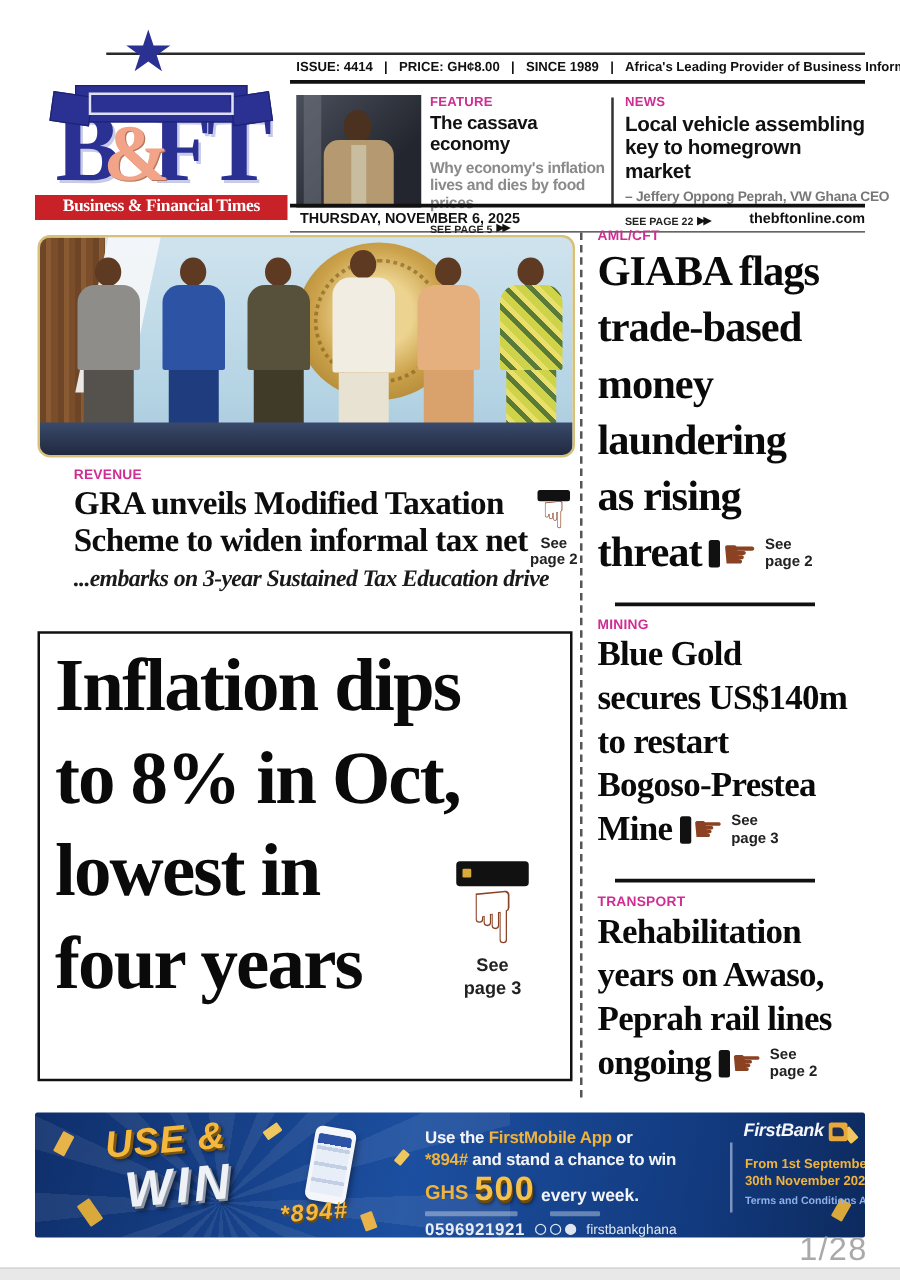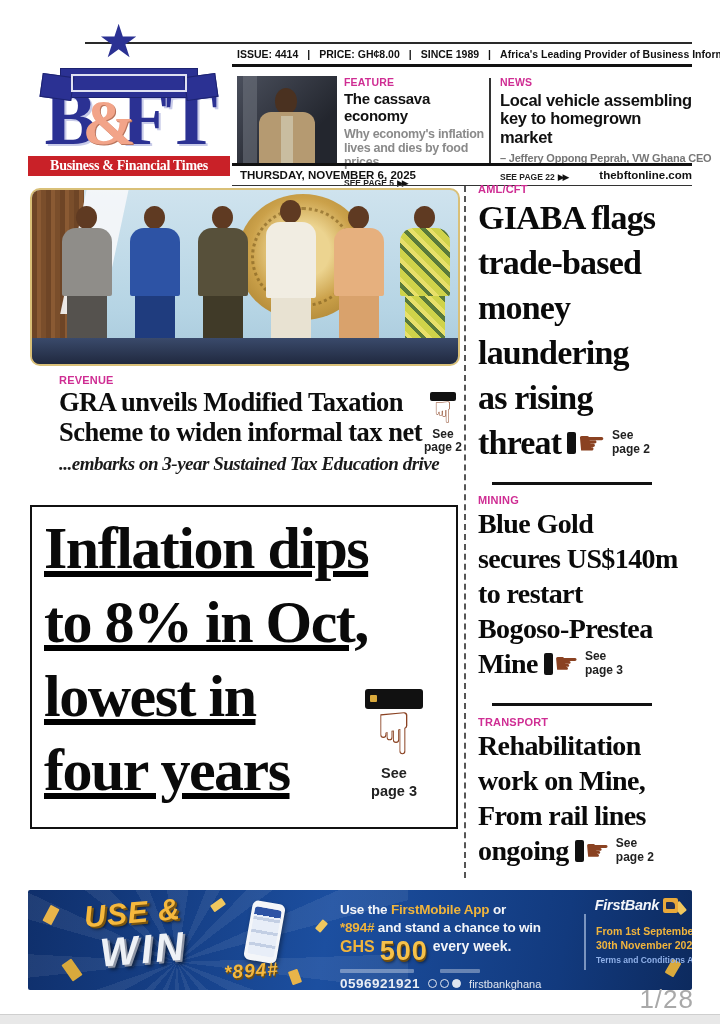--- a/index.html
+++ b/index.html
@@ -66,21 +66,21 @@
   .revenue { position:absolute; left:30px; top:374px; width:432px;margin-left:29px; }
   .rev-head { font-family:"Liberation Serif",serif; font-weight:bold; font-size:26.5px; line-height:1.13; color:#0d0d0d; letter-spacing:-0.5px; margin-top:2px; }
   .rev-sub { font-family:"Liberation Serif",serif; font-style:italic; font-weight:bold; font-size:19px; color:#1a1a1a; margin-top:5px; letter-spacing:-0.5px; }
   .rev-icon-col { position:absolute; left:420px; top:392px; width:46px; text-align:center; }
   .sleeve-sm { width:26px; height:9px; background:#111; border-radius:2px; margin:0 auto; }
   .hand-down { font-family:"DejaVu Sans",sans-serif; color:#8a4222; display:block; }
   .hand-down.sm { font-size:30px; line-height:30px; margin-top:-3px; }
   .seepage { font-size:12px; font-weight:bold; color:#222; line-height:1.1; }
 
   
-  .lead-box { position:absolute; left:30px; top:505px; width:428px; height:324px; border:2.5px solid #111; background:#fff; padding:4px 12px;text-decoration:underline; }
+  .lead-box { position:absolute; left:30px; top:505px; width:428px; height:360px; border:2.5px solid #111; background:#fff; padding:4px 12px; }
   .lead-line { font-family:"Liberation Serif",serif; font-weight:bold; font-size:60px; line-height:74px; color:#0a0a0a; letter-spacing:-1.5px; white-space:nowrap; }
   .lead-icon { position:absolute; right:16px; top:182px; width:92px; text-align:center; }
   .sleeve-lg { position:relative; width:58px; height:20px; background:#111; border-radius:3px; margin:0 auto; }
   .sleeve-lg:before { content:""; position:absolute; left:5px; top:6px; width:7px; height:7px; background:#d9a93c; border-radius:1px; }
   .hand-down.lg { font-size:58px; line-height:58px; margin-top:-4px; }
   .seepage-lg { font-size:14.5px; font-weight:bold; color:#222; line-height:1.12; margin-top:2px; }
 
   
   .dashed-divider { position:absolute; left:464px; top:186px; height:692px; border-left:2px dashed #555; }
   .rstory { position:absolute; left:478px; width:216px; }
@@ -100,21 +100,21 @@
   .ad-use { position:absolute; left:56px; top:6px; font-size:30px; font-weight:bold; font-style:italic; color:#f5b83d; transform:rotate(-5deg); letter-spacing:1px; text-shadow:2px 2px 0 #7a5510, 3px 3px 3px rgba(0,0,0,.5); }
   .ad-win { position:absolute; left:72px; top:37px; font-size:40px; font-weight:bold; font-style:italic; color:#eef1f6; transform:rotate(-5deg); letter-spacing:3px; text-shadow:2px 2px 0 #8c93a3, 4px 4px 4px rgba(0,0,0,.55); }
   .ad-phone { position:absolute; left:220px; top:12px; width:33px; height:60px; background:#f4f6f9; border-radius:6px; transform:rotate(10deg); box-shadow:2px 3px 5px rgba(0,0,0,.4); }
   .ad-phone-screen { position:absolute; left:3px; top:6px; right:3px; bottom:6px; background:#e8eef8; border-radius:3px;
     background-image:linear-gradient(#2d53a5 0 8px, transparent 8px), repeating-linear-gradient(transparent 0 10px, #c3cfe4 10px 13px); }
   .ad-ussd { position:absolute; left:196px; top:70px; font-size:19px; font-weight:bold; font-style:italic; color:#f5b83d; transform:rotate(-4deg); text-shadow:1px 2px 0 #6e4c0e; letter-spacing:1px; }
   .confetti { position:absolute; border-radius:1px; }
   .ad-mid { position:absolute; left:312px; top:11px; width:232px; }
   .ad-l1,.ad-l2 { font-size:13.5px; font-weight:bold; color:#f2f4f8; line-height:1.3; letter-spacing:-0.2px; }
   .gold { color:#f0b43c; }
-  .ad-l3 { display:flex; align-items:flex-start; gap:5px; margin-top:2px; }
+  .ad-l3 { display:flex; align-items:flex-end; gap:5px; margin-top:2px; }
   .ad-ghs { font-size:16px; font-weight:bold; color:#f0b43c; }
   .ad-500 { font-size:27px; font-weight:bold; color:#f6c14a; letter-spacing:1px; text-shadow:1px 2px 0 #6e4c0e, 2px 3px 3px rgba(0,0,0,.5); line-height:26px; }
   .ad-ew { font-size:14px; font-weight:bold; color:#f2f4f8; }
   .tiny-bars { display:flex; gap:26px; margin-top:5px; }
   .tiny-bar { width:74px; height:4px; background:rgba(255,255,255,.35); border-radius:1px; }
   .ad-contact { display:flex; align-items:center; gap:8px; margin-top:3px; }
   .ad-phone-num { font-size:13.5px; font-weight:bold; color:#e9edf4; letter-spacing:0.5px; }
   .socials { display:flex; align-items:center; gap:3px; }
   .soc { width:9px; height:9px; border-radius:50%; border:1.2px solid #dfe5ef; }
   .ad-social-name { font-size:11px; color:#dfe5ef; }
@@ -302,22 +302,22 @@
         <div class="seepage">See</div>
         <div class="seepage">page 3</div>
       </span>
     </div>
   </div>
   <div class="rule-right" style="top:703px"></div>
 
   <div class="rstory" style="top:716px">
     <div class="label">TRANSPORT</div>
     <div class="rhead-md">Rehabilitation</div>
-    <div class="rhead-md">work on Mine,</div>
-    <div class="rhead-md">From rail lines</div>
+    <div class="rhead-md">years on Awaso,</div>
+    <div class="rhead-md">Peprah rail lines</div>
     <div class="last-row">
       <span class="rhead-md">ongoing</span>
       <span class="ptr">
         <span class="ptr-sleeve"></span>
         <span class="hand-right">☛</span>
       </span>
       <span>
         <div class="seepage">See</div>
         <div class="seepage">page 2</div>
       </span>

